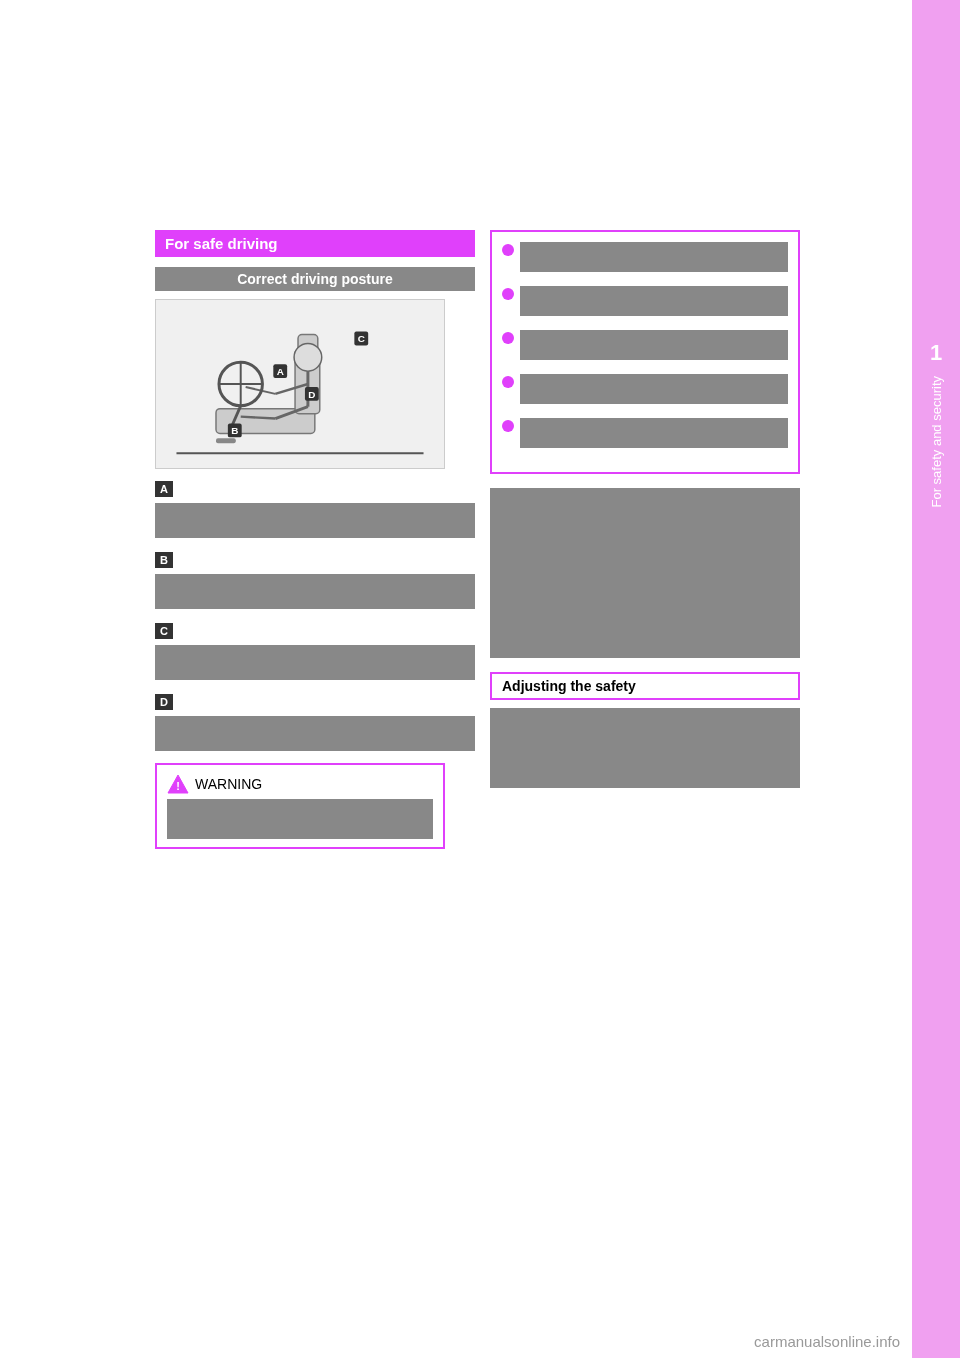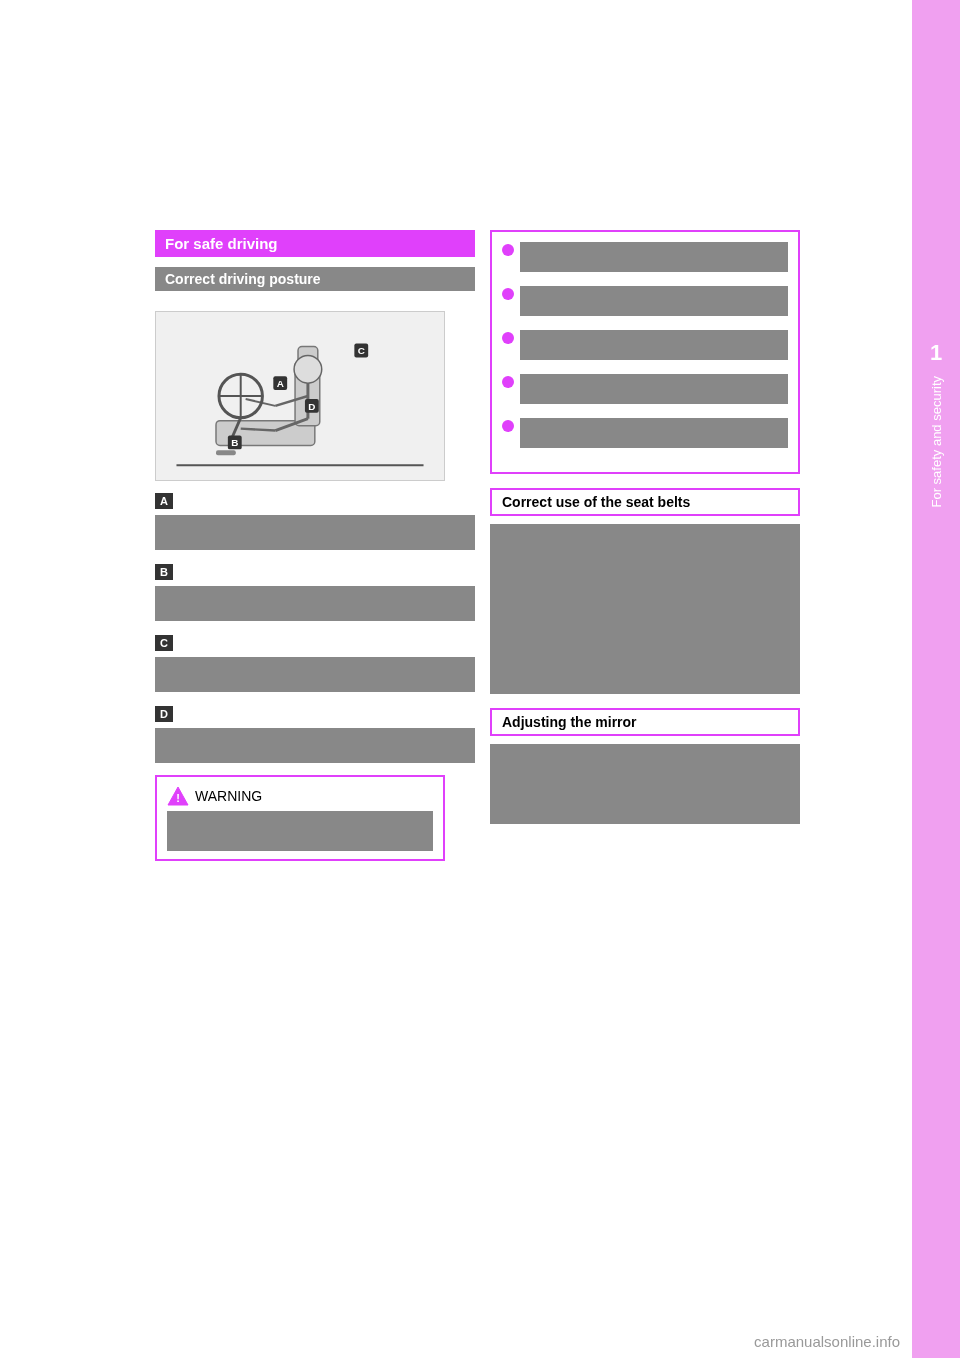--- a/index.html
+++ b/index.html
@@ -87,22 +87,23 @@
       line-height: 1.5;
       font-weight: bold;
     }
     
     .section-header-gray {
       background: #888;
       color: #fff;
       font-size: 14px;
       font-weight: bold;
       padding: 4px 10px;
-      margin-bottom: 20px;
+      margin-bottom: 8px;
       display: block;
+      text-align: center;
     }
     
     .section-header-pink {
       border: 2px solid #e040fb;
       color: #000;
       font-size: 14px;
       font-weight: bold;
       padding: 4px 10px;
       margin-bottom: 8px;
       display: block;
@@ -328,25 +329,24 @@
           <div class="bullet-text-block"></div>
         </div>
 
         <div class="bullet-item">
           <div class="bullet-dot"></div>
           <div class="bullet-text-block"></div>
         </div>
 
       </div>
 
-      <span class="section-header-pink">Correct use of the seat belts</span>
 
       <div style="background:#888; height:170px; width:100%; margin-bottom:14px;"></div>
 
-      <span class="section-header-pink">Adjusting the mirror</span>
+      <span class="section-header-pink">Adjusting the safety</span>
 
       <div style="background:#888; height:80px; width:100%;"></div>
 
     </div>
 
   </div>
 
   <div class="sidebar">
     <span class="sidebar-number">1</span>
     <span class="sidebar-text">For safety and security</span>

